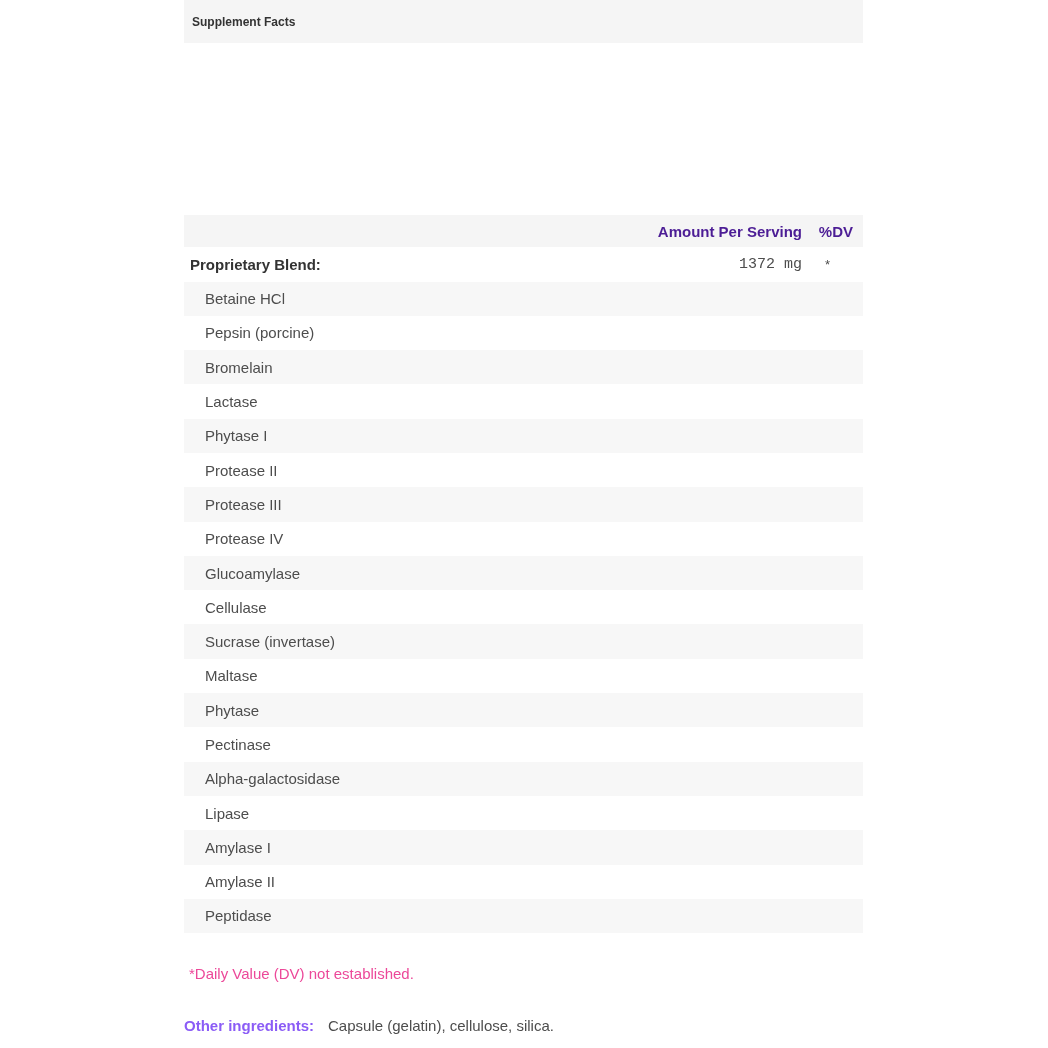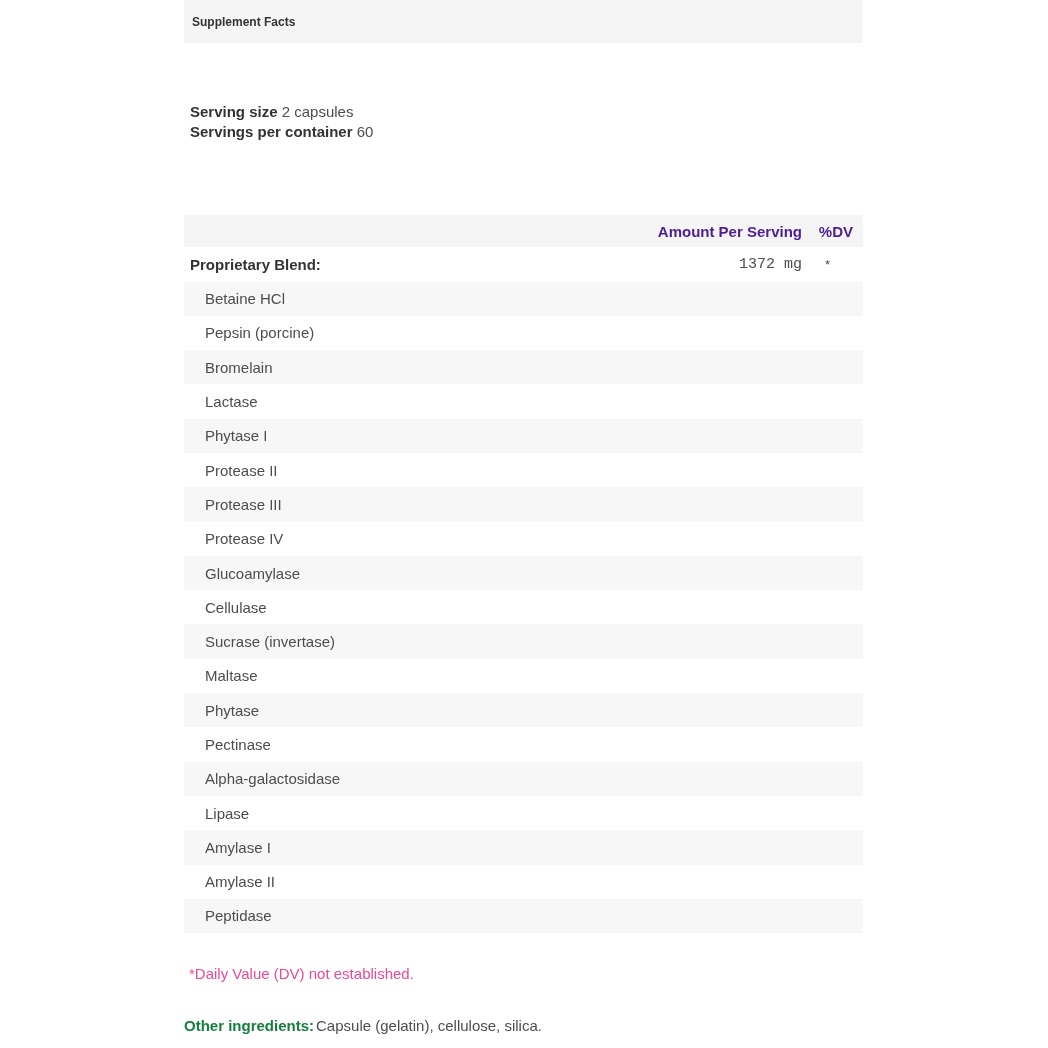--- a/index.html
+++ b/index.html
@@ -96,44 +96,34 @@
     left: 5px; top: 965px;
     color: #ec4899;
   }
   .other-line {
     position: absolute;
     left: 0; top: 1017px;
     color: #4d4d4d;
   }
   .other-line .lbl {
     font-weight: bold;
-    color: #15803d;
-    margin-right: 2px;
+    color: #8b5cf6;
+    margin-right: 14px;
   }
 </style>
 </head>
 <body>
 
 <div class="canvas">
   <div class="panel">
 
     <div class="title-bar">
       <span class="title">Supplement Facts</span>
     </div>
 
-    <div class="serving-block">
-      <div>
-        <span class="lbl">Serving size</span>
-        <span>2 capsules</span>
-      </div>
-      <div>
-        <span class="lbl">Servings per container</span>
-        <span>60</span>
-      </div>
-    </div>
 
     <div class="table-header">
       <span class="spacer"></span>
       <span class="amount-col">Amount Per Serving</span>
       <span class="dv-col">%DV</span>
     </div>
 
     <div class="blend-row">
       <span class="blend-label">Proprietary Blend:</span>
       <span class="amount-col">1372 mg</span>

